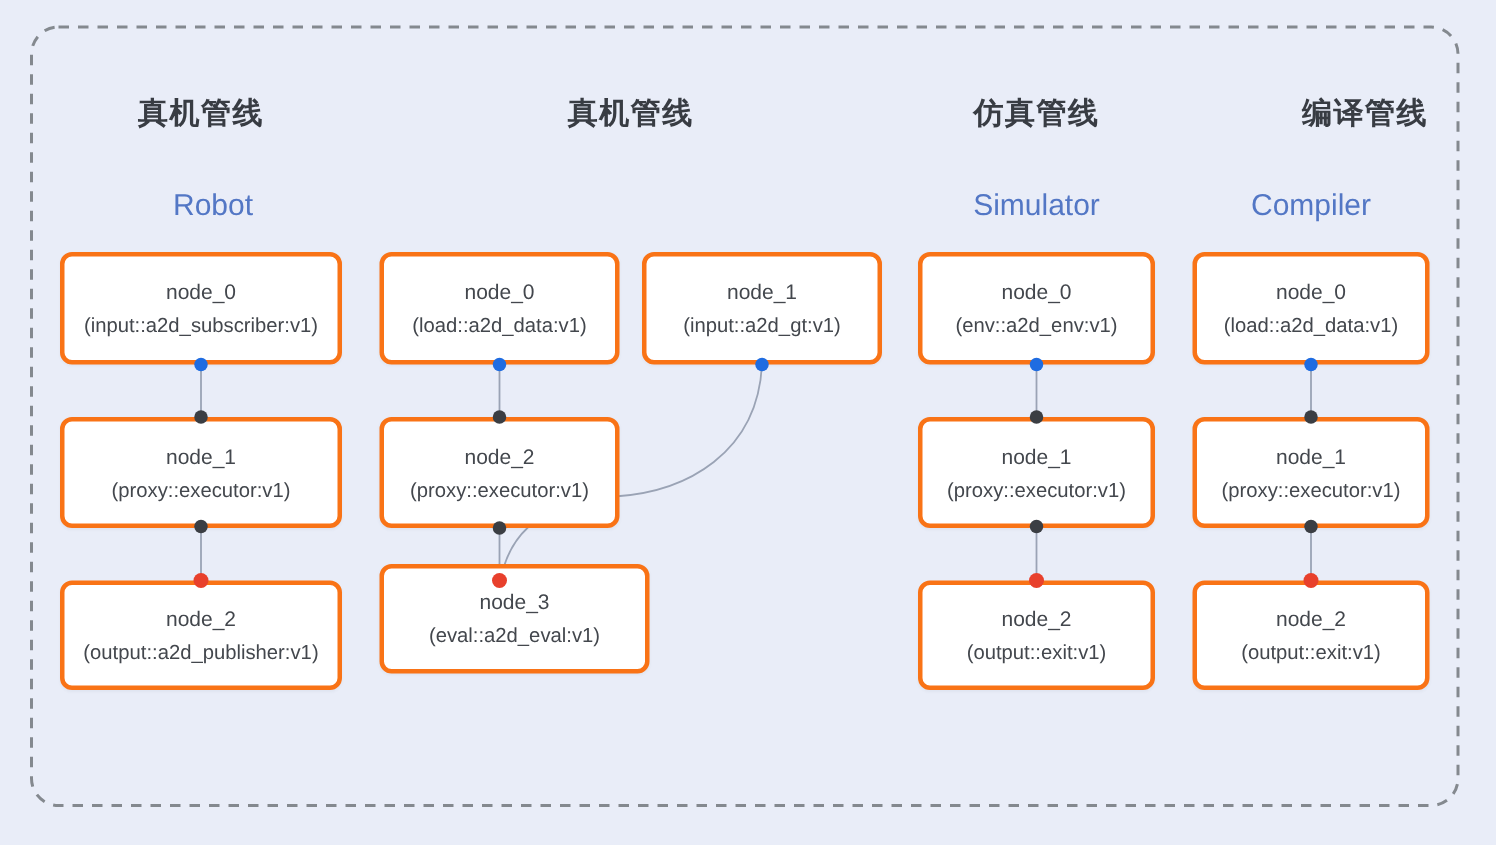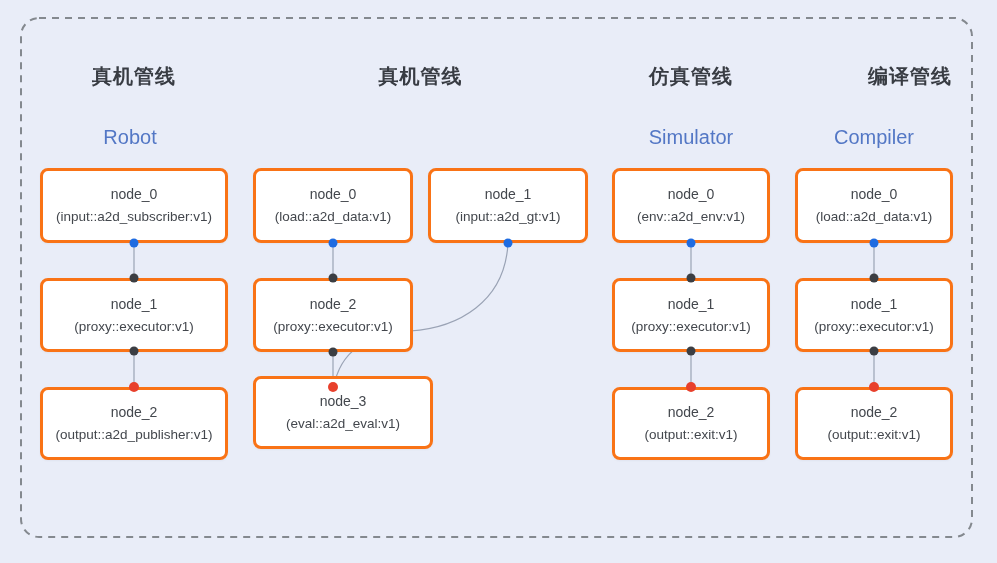--- a/index.html
+++ b/index.html
@@ -59,21 +59,21 @@
 
     <line x1="874" y1="243" x2="874" y2="278" stroke-width="1.2" stroke="#9aa3b5"></line>
     <line x1="874" y1="351" x2="874" y2="387" stroke-width="1.2" stroke="#9aa3b5"></line>
   </svg>
 
   <div class="title-zh" style="left:40px;width:188px;">真机管线</div>
   <div class="title-zh" style="left:253px;width:335px;">真机管线</div>
   <div class="title-zh" style="left:612px;width:158px;">仿真管线</div>
   <div class="title-zh" style="left:831px;width:158px;">编译管线</div>
 
-  <div class="title-en" style="left:36px;width:188px;">Robot</div>
+  <div class="title-en" style="left:48px;width:188px;">Robot</div>
   <div class="title-en" style="left:612px;width:158px;">Simulator</div>
   <div class="title-en" style="left:795px;width:158px;">Compiler</div>
 
   <div class="node-box" style="left:40px;top:168px;width:188px;height:75px;">
     <div class="node-name">node_0</div>
     <div class="node-type">(input::a2d_subscriber:v1)</div>
   </div>
   <div class="node-box" style="left:40px;top:278px;width:188px;height:74px;">
     <div class="node-name">node_1</div>
     <div class="node-type">(proxy::executor:v1)</div>

